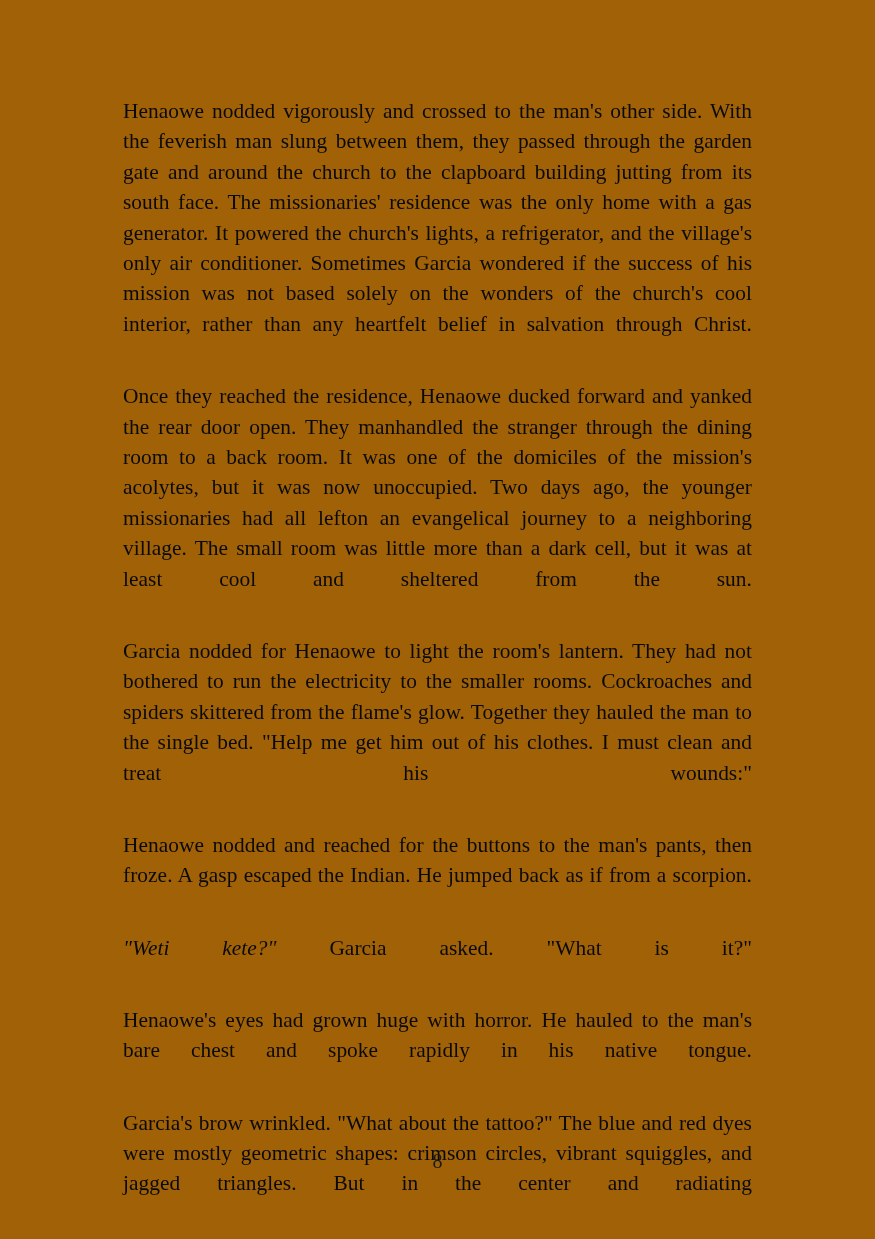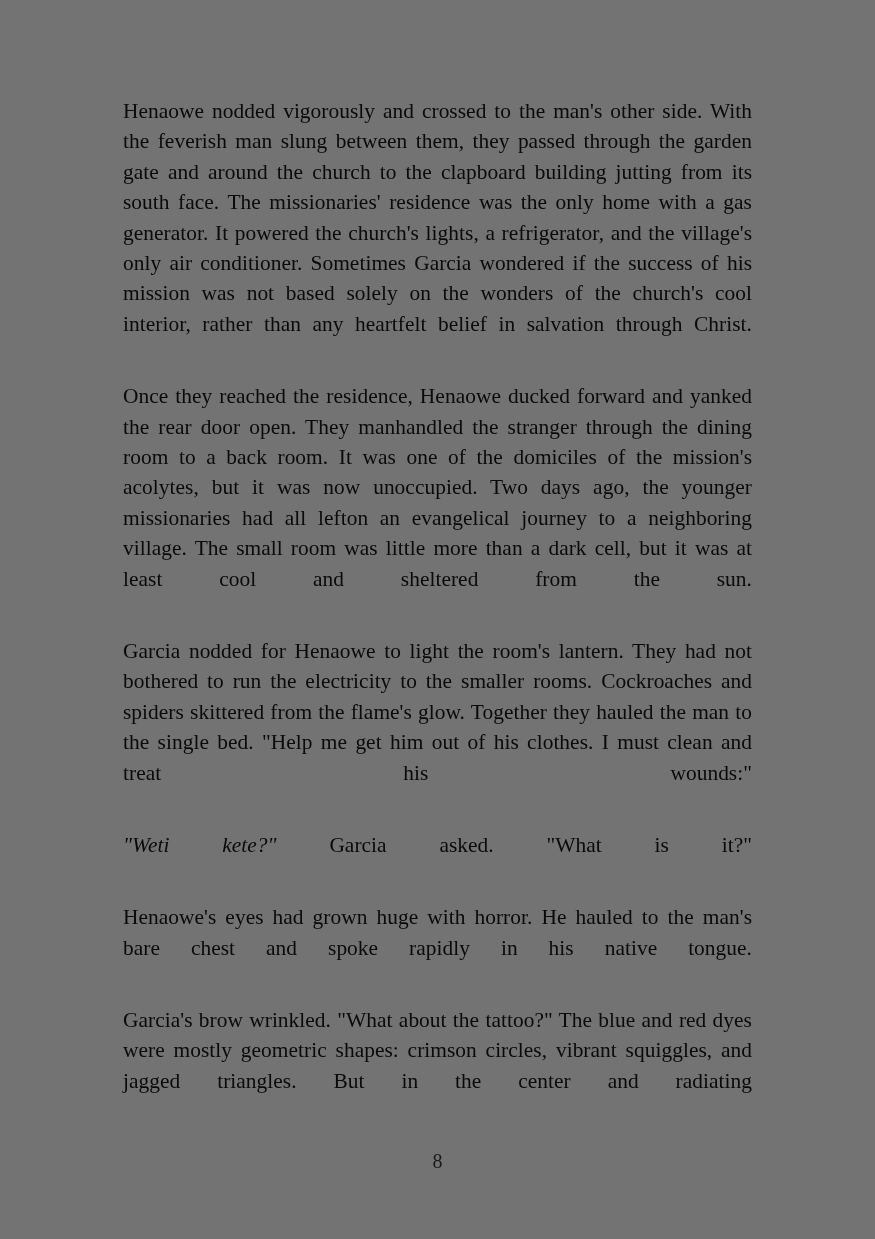--- a/index.html
+++ b/index.html
@@ -7,21 +7,21 @@
     margin: 0;
     padding: 0;
     background: #ffffff;
   }
 
   .page {
     position: relative;
     width: 875px;
     height: 1239px;
     margin: 0 auto;
-    background: #737373;
+    background: #a16207;
     overflow: hidden;
     box-sizing: border-box;
   }
 
   .text-block {
     position: absolute;
     left: 123px;
     top: 96px;
     width: 629px;
   }
@@ -78,20 +78,21 @@
 <div class="page">
 
   <div class="text-block">
 
     <p class="para">Henaowe nodded vigorously and crossed to the man's other side. With the feverish man slung between them, they passed through the garden gate and around the church to the clapboard building jutting from its south face. The missionaries' residence was the only home with a gas generator. It powered the church's lights, a refrigerator, and the village's only air conditioner. Sometimes Garcia wondered if the success of his mission was not based solely on the wonders of the church's cool interior, rather than any heartfelt belief in salvation through Christ.</p>
 
     <p class="para">Once they reached the residence, Henaowe ducked forward and yanked the rear door open. They manhandled the stranger through the dining room to a back room. It was one of the domiciles of the mission's acolytes, but it was now unoccupied. Two days ago, the younger missionaries had all lefton an evangelical journey to a neighboring village. The small room was little more than a dark cell, but it was at least cool and sheltered from the sun.</p>
 
     <p class="para">Garcia nodded for Henaowe to light the room's lantern. They had not bothered to run the electricity to the smaller rooms. Cockroaches and spiders skittered from the flame's glow. Together they hauled the man to the single bed. "Help me get him out of his clothes. I must clean and treat his wounds:"</p>
 
+    <p class="para">Henaowe nodded and reached for the buttons to the man's pants, then froze. A gasp escaped the Indian. He jumped back as if from a scorpion.</p>
 
     <p class="para italic-line"><span>"Weti kete?"</span><span class="roman"> Garcia asked. "What is it?"</span></p>
 
     <p class="para">Henaowe's eyes had grown huge with horror. He hauled to the man's bare chest and spoke rapidly in his native tongue.</p>
 
     <p class="para">Garcia's brow wrinkled. "What about the tattoo?" The blue and red dyes were mostly geometric shapes: crimson circles, vibrant squiggles, and jagged triangles. But in the center and radiating</p>
 
   </div>
 
   <div class="page-number">8</div>

